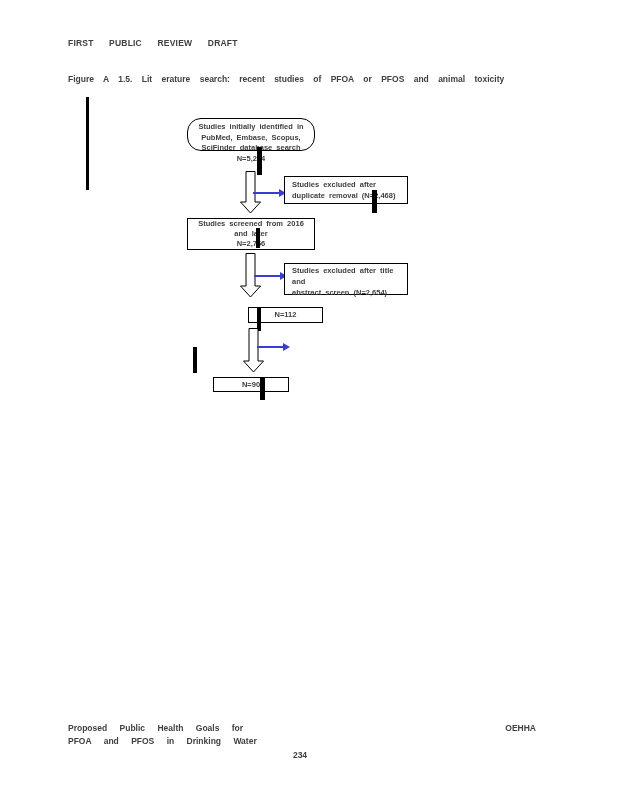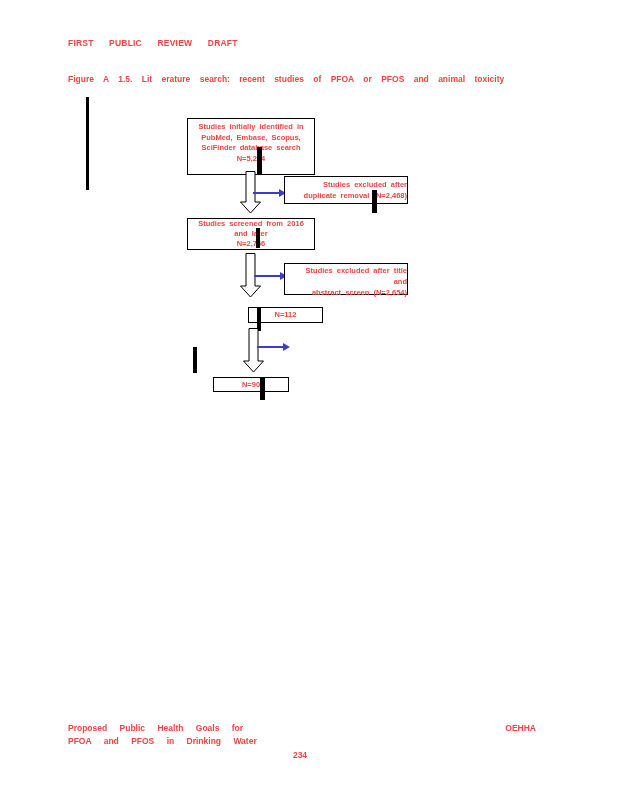--- a/index.html
+++ b/index.html
@@ -2,54 +2,54 @@
 <html><head>
 <meta charset="utf-8">
 <style>
   html,body{margin:0;padding:0;background:#e8e8e8;}
   .page{
     position:relative;
     width:618px;height:800px;
     background:#ffffff;
     font-family:"Liberation Sans",sans-serif;
     font-weight:bold;
-    color:#ef4444;
+    color:#404040;
     overflow:hidden;
   }
   .abs{position:absolute;}
   .hdr{font-size:8.5px;letter-spacing:.2px;word-spacing:13px;white-space:nowrap;}
   .cap{font-size:8.5px;word-spacing:7px;white-space:nowrap;}
   .fbox{
     position:absolute;
     border:1px solid #000;
     background:#fff;
     font-size:7.5px;
     line-height:10.5px;
     text-align:center;
     word-spacing:2px;
     box-sizing:border-box;
   }
-  .fbox.left{text-align:right;}
+  .fbox.left{text-align:left;}
   .bar{position:absolute;background:#000;}
   .ftr{font-size:8.5px;word-spacing:10px;line-height:12.5px;white-space:nowrap;}
   .pagenum{font-size:8.5px;text-align:center;}
   svg{display:block;}
 </style>
 </head>
 <body>
 
 <div class="page">
 
   <div class="abs hdr" style="left:68px;top:38px;">FIRST PUBLIC REVIEW DRAFT</div>
 
   <div class="abs cap" style="left:68px;top:74px;">Figure A 1.5. Lit erature search: recent studies of PFOA or PFOS and animal toxicity</div>
 
   <div class="bar" style="left:86px;top:97px;width:3px;height:93px;"></div>
 
-  <div class="fbox" style="left:187px;top:118px;width:128px;height:57px;padding-top:3px;">
+  <div class="fbox" style="left:187px;top:118px;width:128px;height:33px;padding-top:3px;border-radius:14px;">
     <div>Studies initially identified in</div>
     <div>PubMed, Embase, Scopus,</div>
     <div>SciFinder database search</div>
     <div>N=5,234</div>
   </div>
 
   <div class="bar" style="left:257px;top:147px;width:5px;height:28px;"></div>
 
   <div class="abs" style="left:240px;top:171px;">
     <svg width="21" height="43" viewBox="0 0 21 43">

